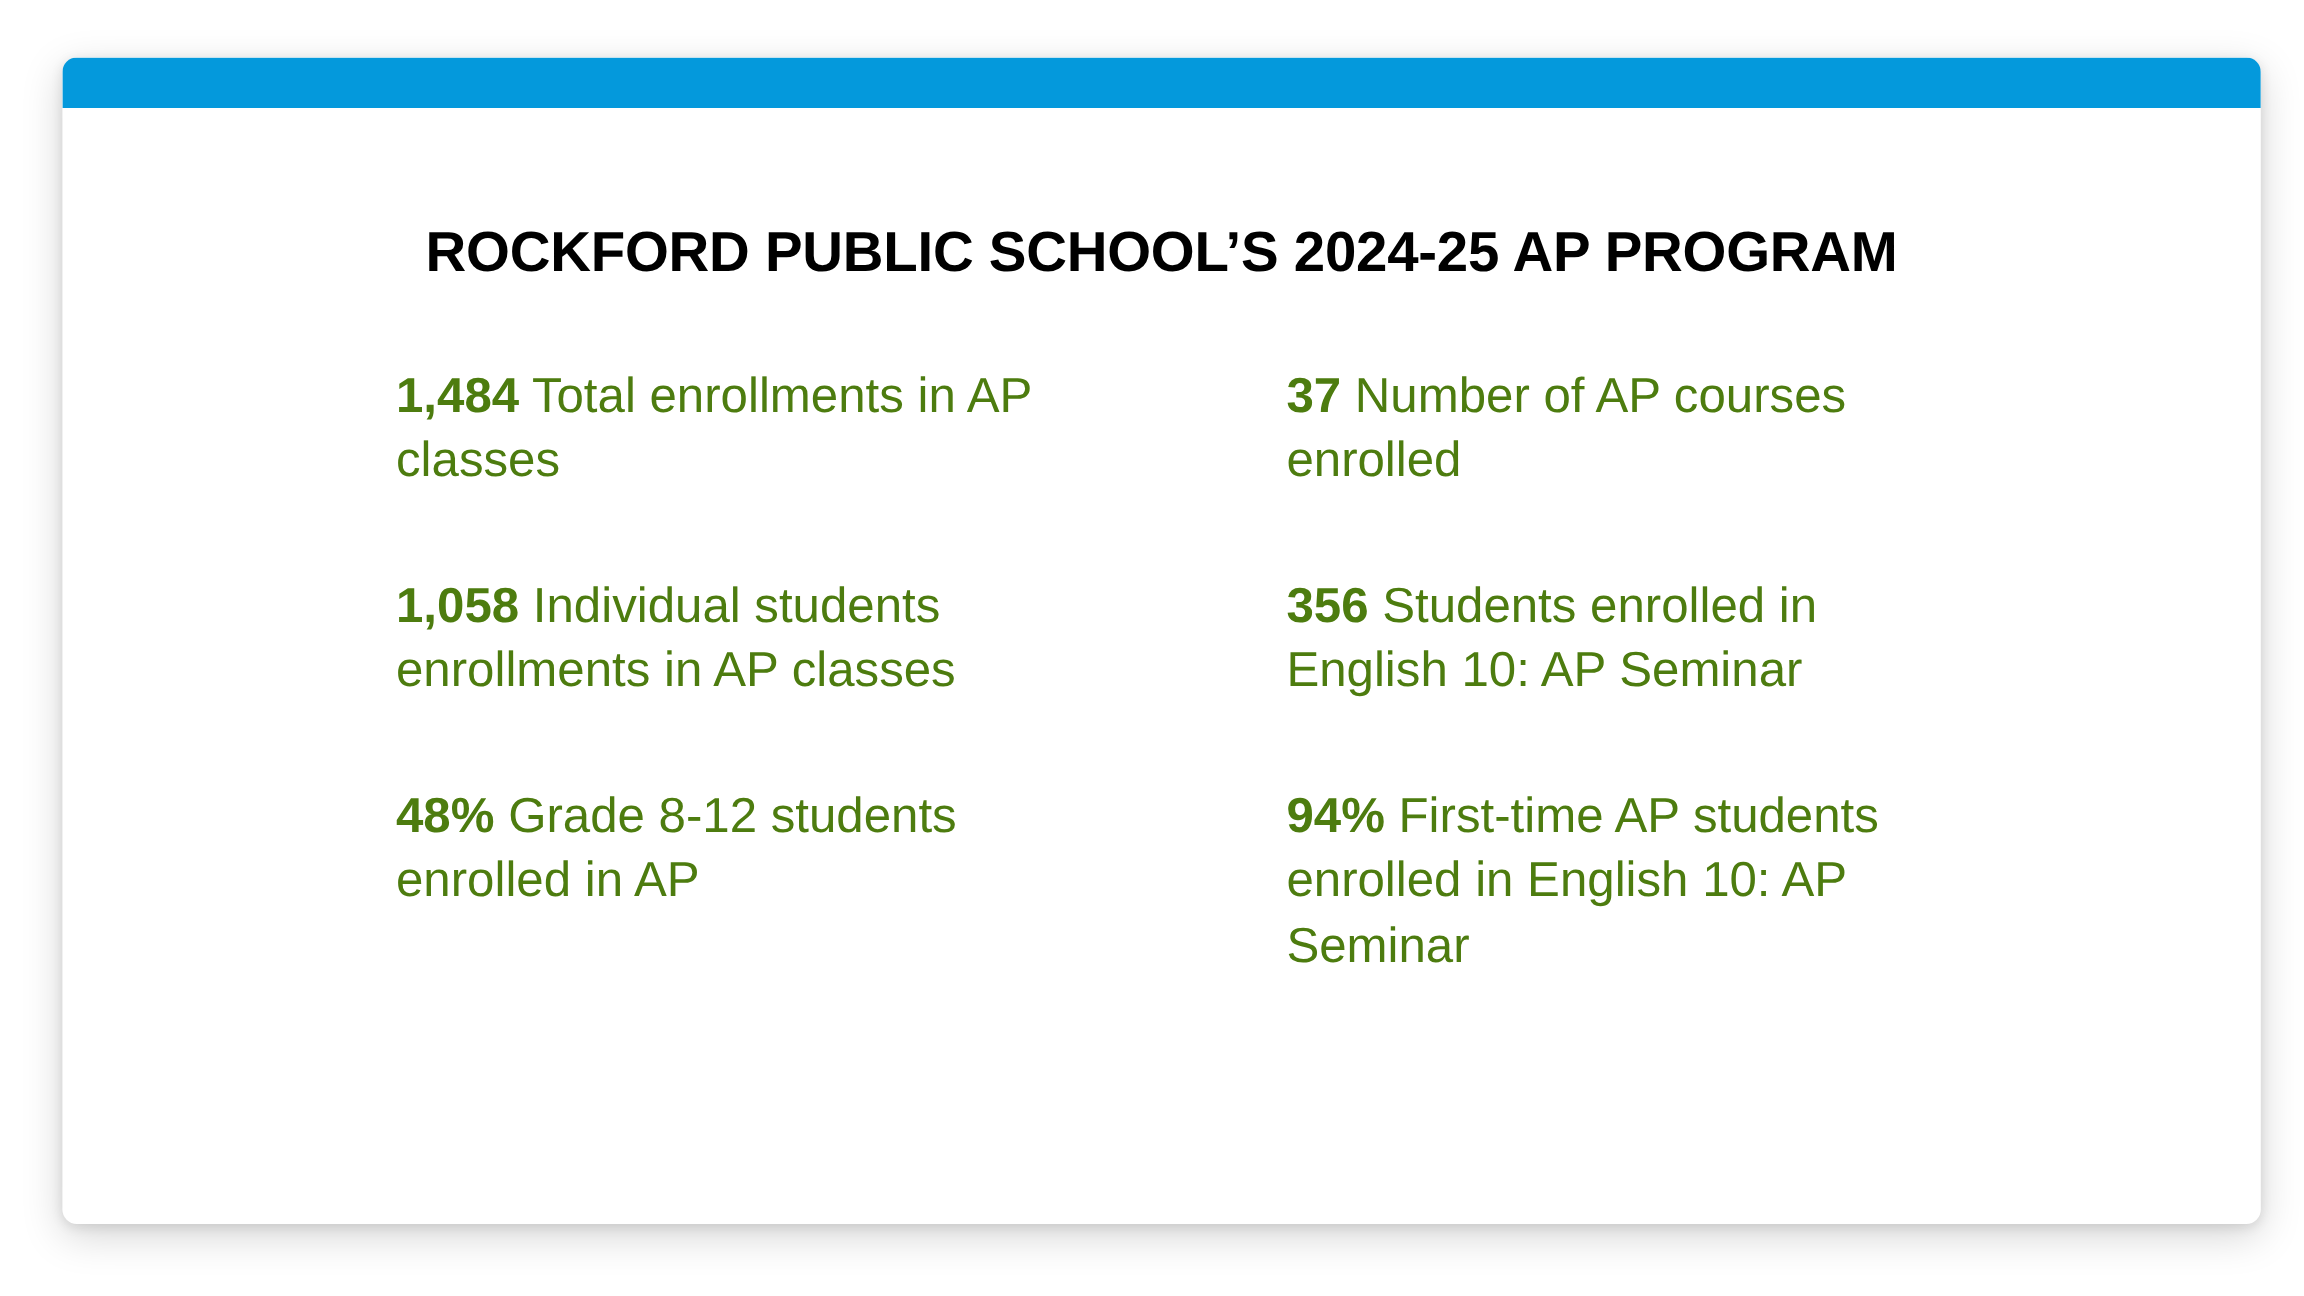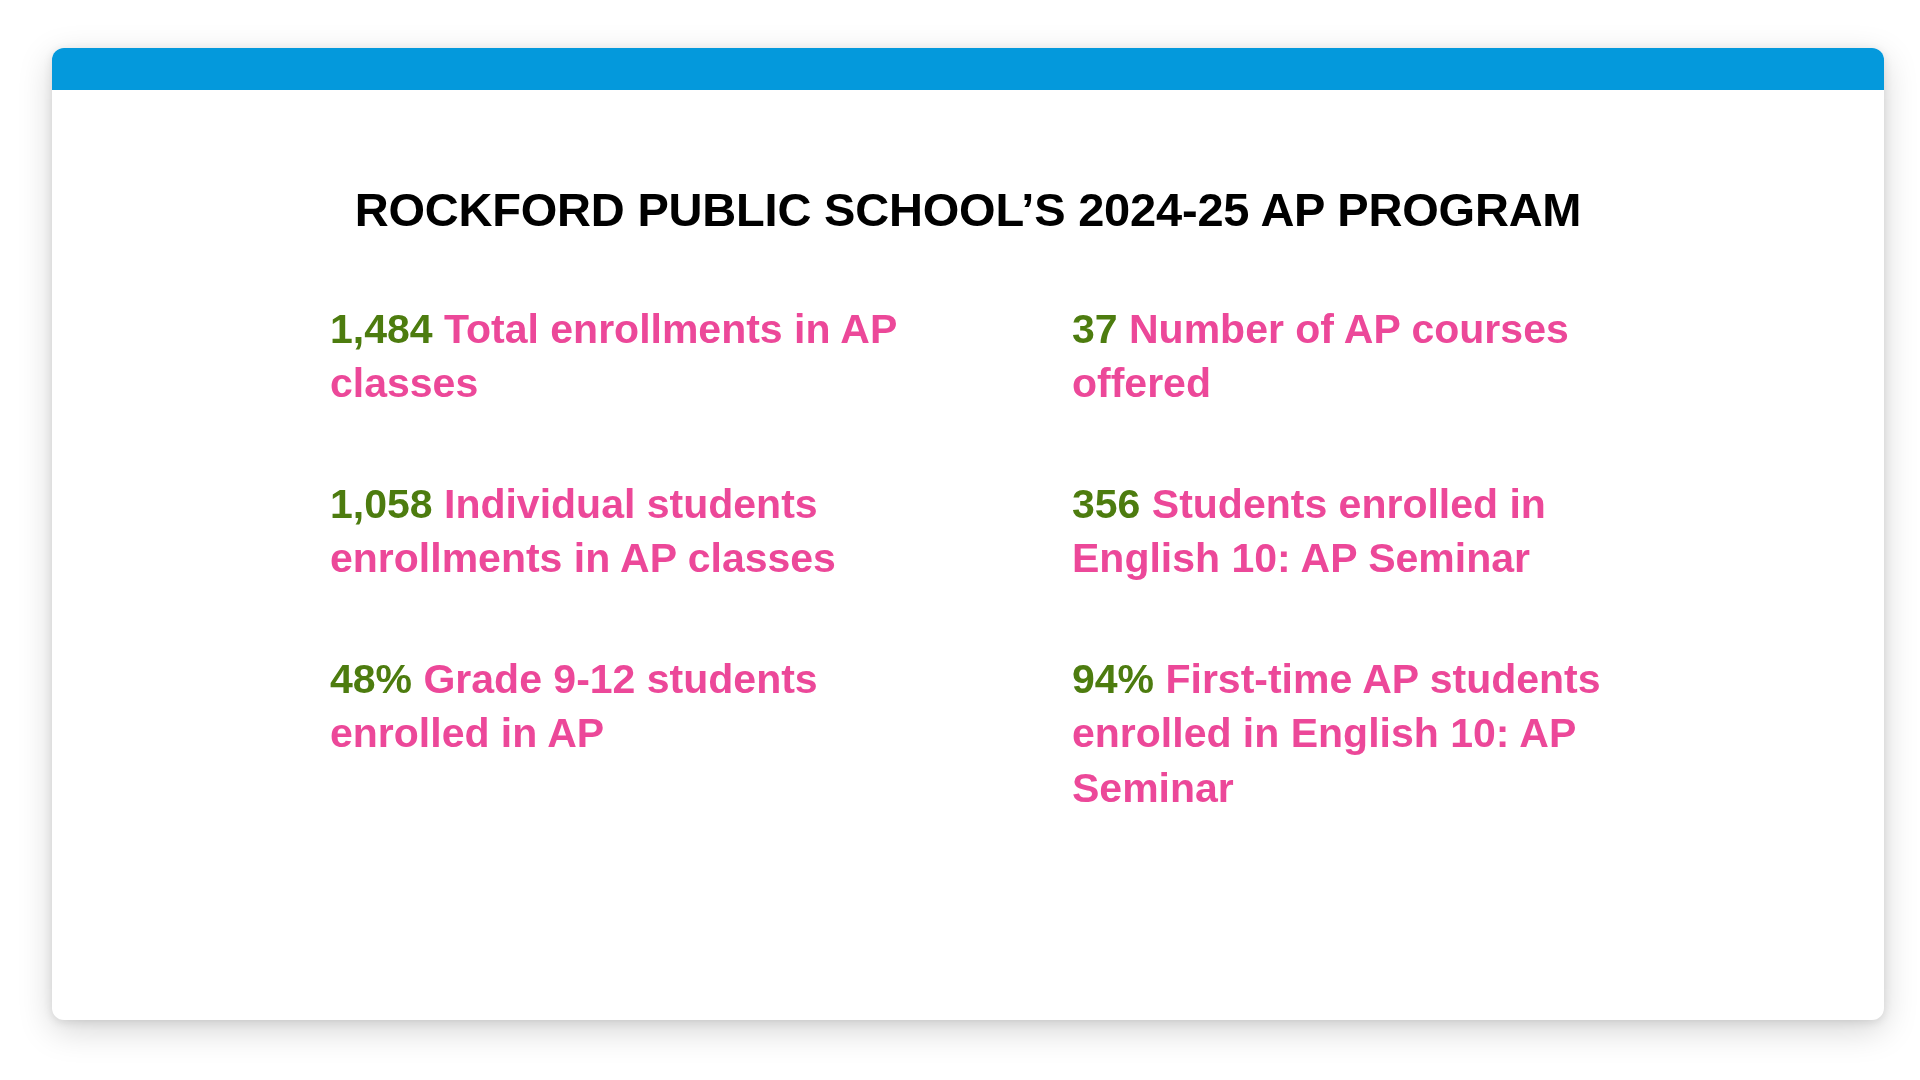--- a/index.html
+++ b/index.html
@@ -95,22 +95,22 @@
   .stat-item:last-child {
     margin-bottom: 0;
   }
 
   .stat-value {
     font-weight: 700;
     color: #4d7c0f;
   }
 
   .stat-label {
-    font-weight: 700;
-    color: #ec4899;
+    font-weight: 400;
+    color: #4d7c0f;
   }
 </style>
 </head>
 <body>
 
 <div class="stage">
 
   <div class="card">
 
     <div class="card-accent-bar"></div>
@@ -125,29 +125,29 @@
 
           <div class="stat-item">
             <span class="stat-value">1,484</span><span class="stat-label"> Total enrollments in AP classes</span>
           </div>
 
           <div class="stat-item">
             <span class="stat-value">1,058</span><span class="stat-label"> Individual students enrollments in AP classes</span>
           </div>
 
           <div class="stat-item">
-            <span class="stat-value">48%</span><span class="stat-label"> Grade 9-12 students enrolled in AP</span>
+            <span class="stat-value">48%</span><span class="stat-label"> Grade 8-12 students enrolled in AP</span>
           </div>
 
         </div>
 
         <div class="stat-col">
 
           <div class="stat-item">
-            <span class="stat-value">37</span><span class="stat-label"> Number of AP courses offered</span>
+            <span class="stat-value">37</span><span class="stat-label"> Number of AP courses enrolled</span>
           </div>
 
           <div class="stat-item">
             <span class="stat-value">356</span><span class="stat-label"> Students enrolled in English 10: AP Seminar</span>
           </div>
 
           <div class="stat-item">
             <span class="stat-value">94%</span><span class="stat-label"> First-time AP students enrolled in English 10: AP Seminar</span>
           </div>
 

